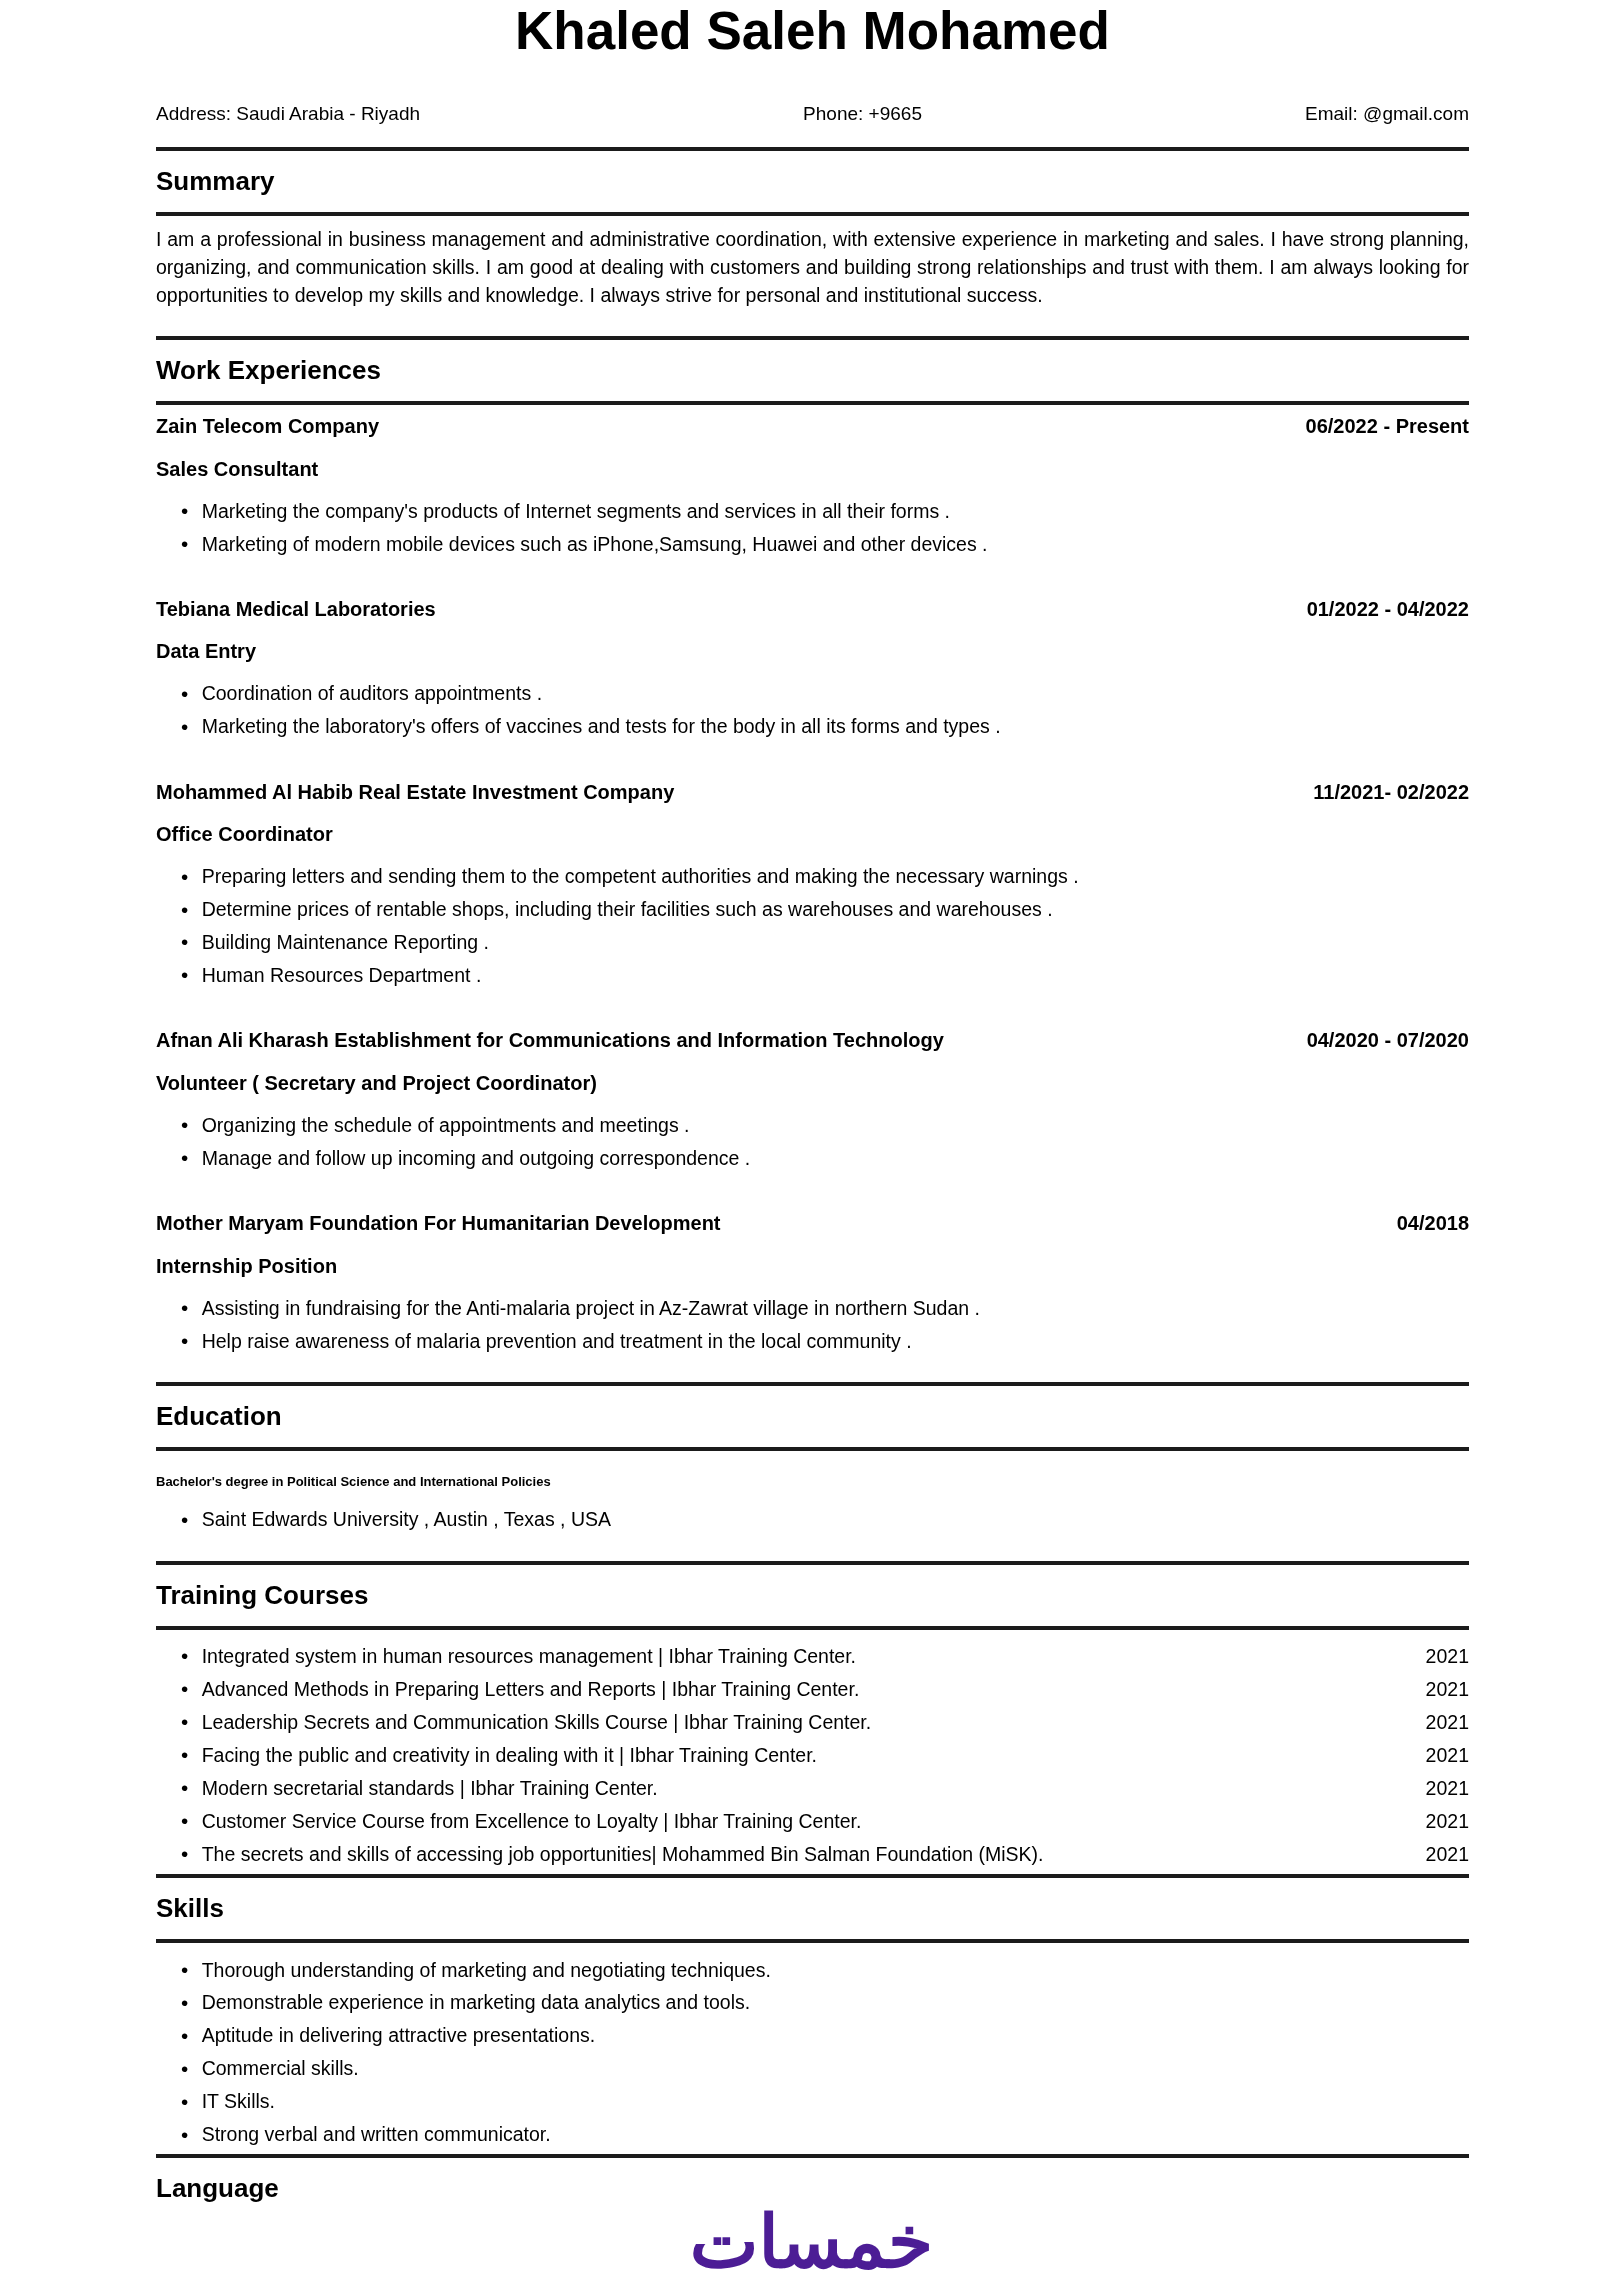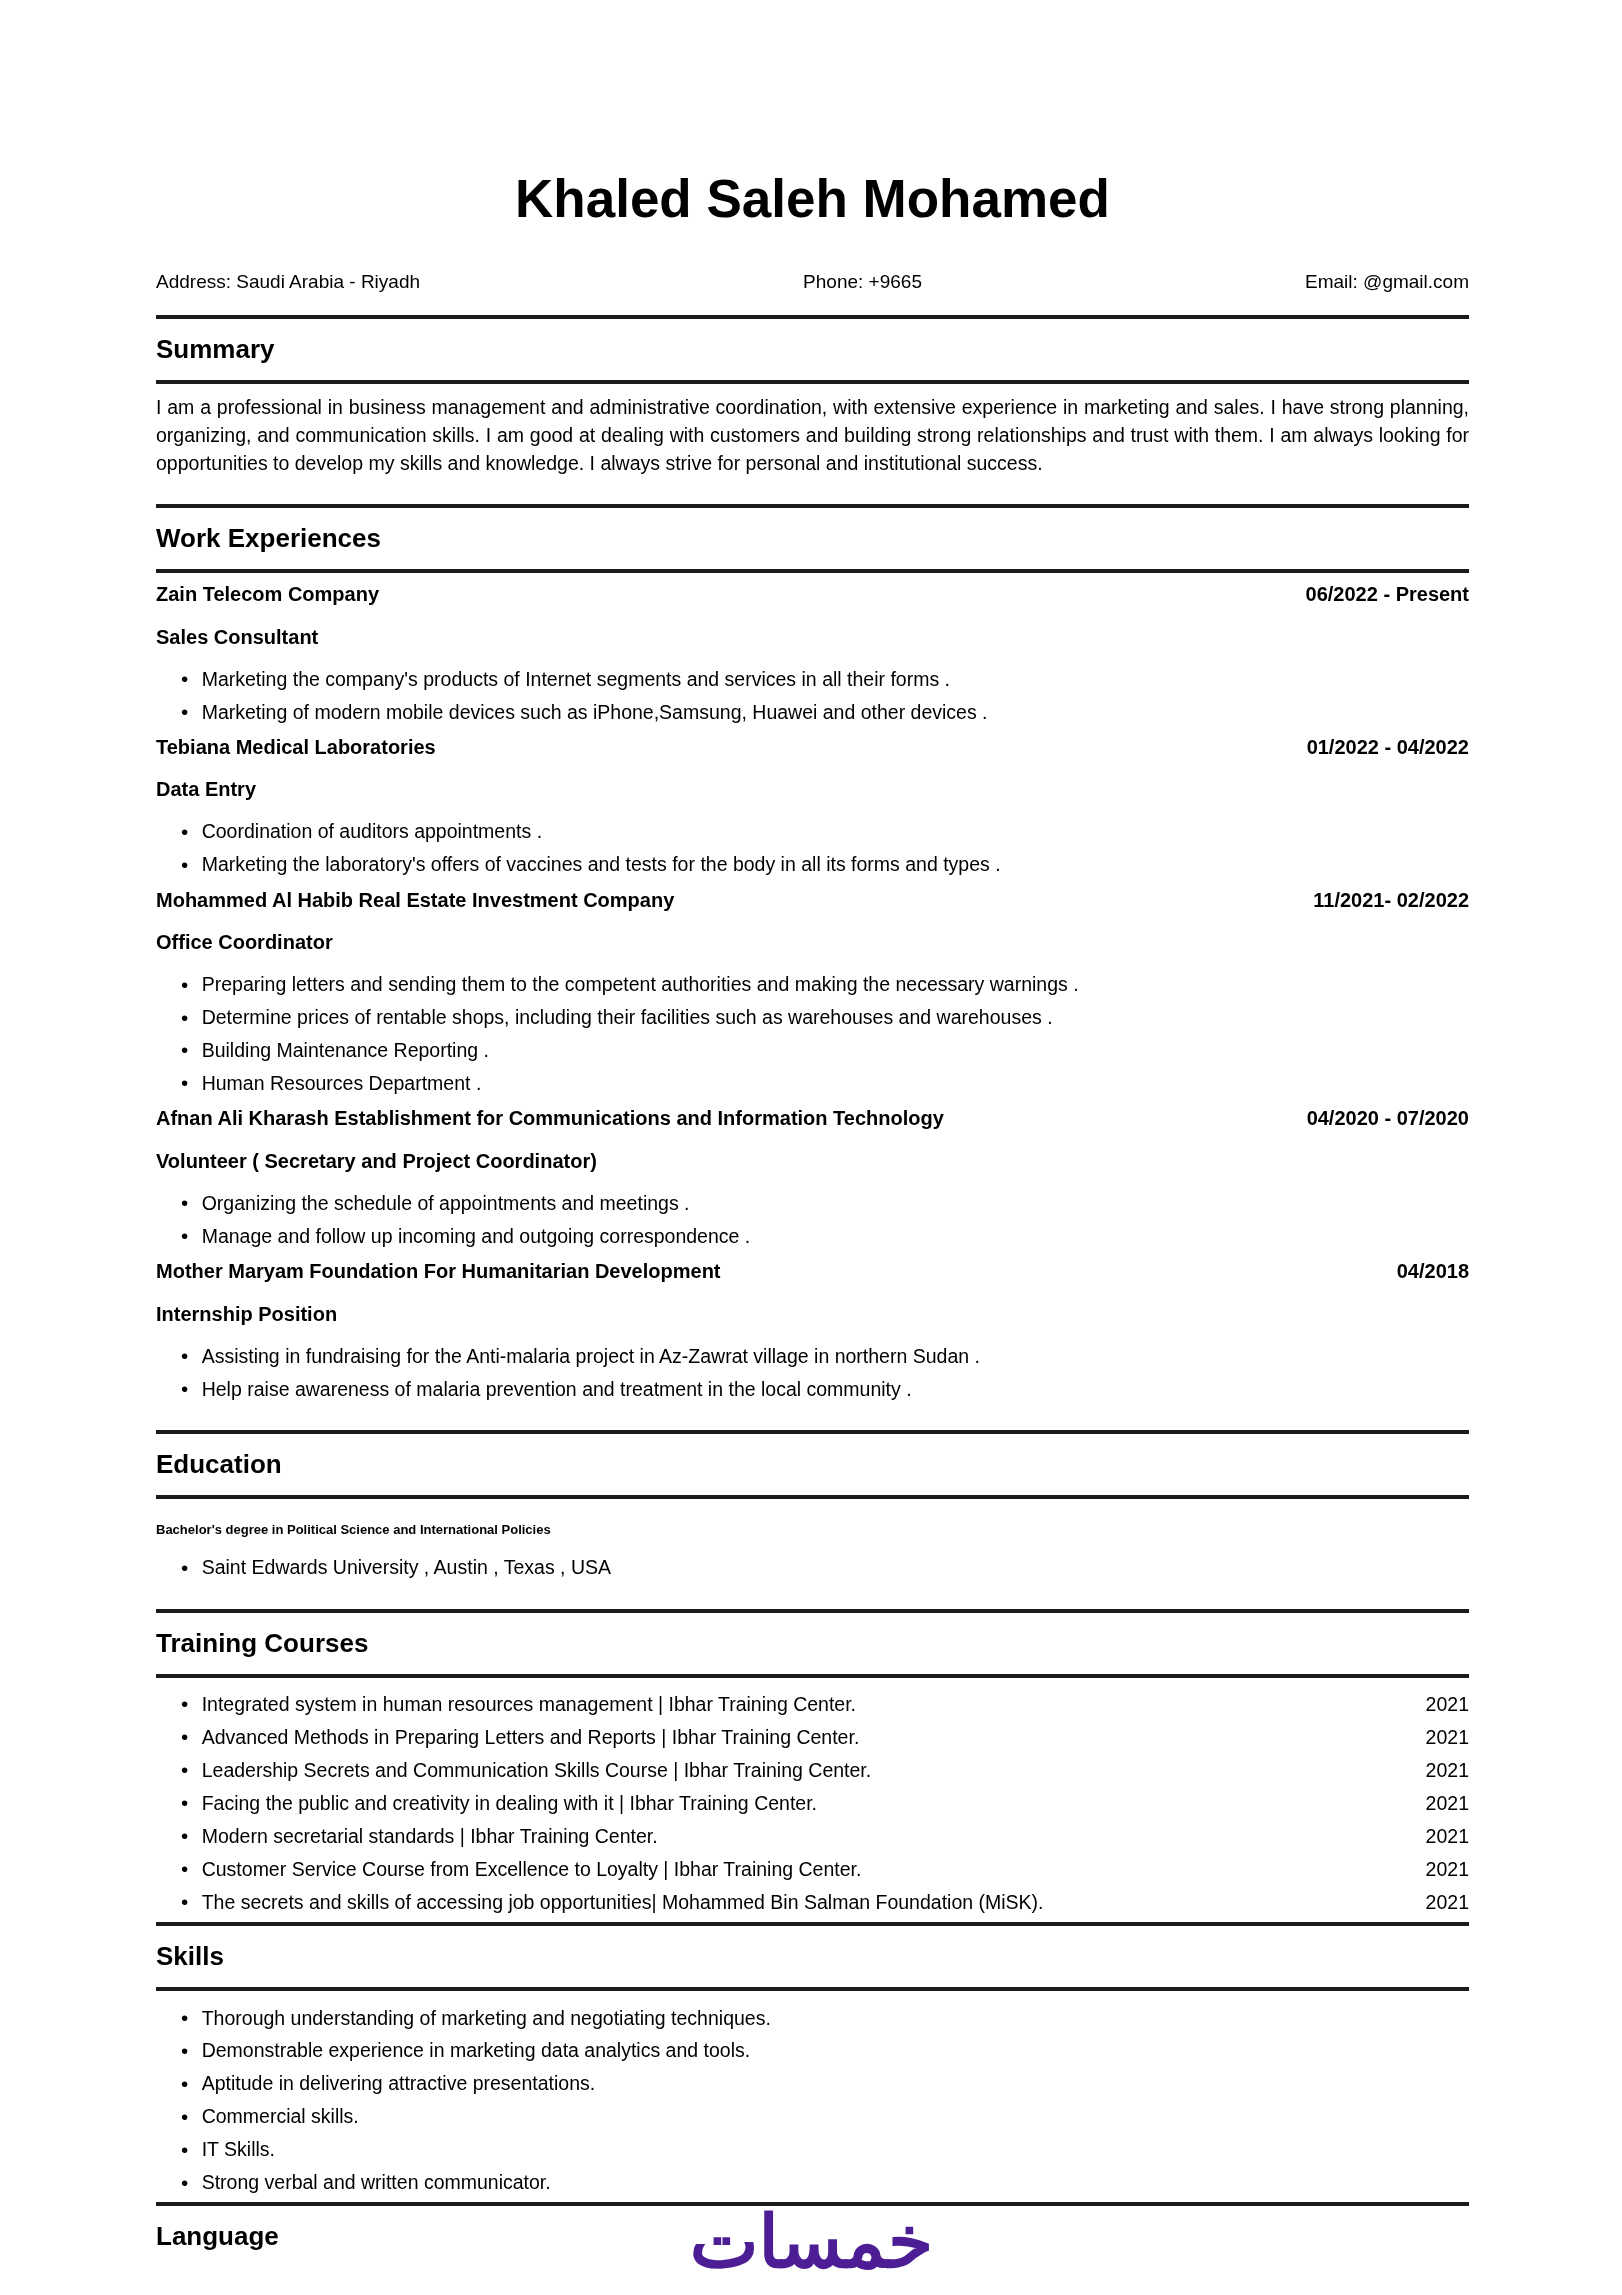--- a/index.html
+++ b/index.html
@@ -16,21 +16,20 @@
     width: 1623px;
     height: 2295px;
     padding: 0 154px 0 156px;
     position: relative;
   }
   .doc-title {
     text-align: center;
     font-size: 53px;
     font-weight: 700;
     margin: 0;
-    padding-top: 168px;
     letter-spacing: 0px;
   }
   .contact-row {
     display: flex;
     justify-content: space-between;
     align-items: baseline;
     margin-top: 42px;
     font-size: 19px;
     font-weight: 400;
   }
@@ -51,21 +50,21 @@
     line-height: 1.42;
     text-align: justify;
     margin: 10.3px 0 26.4px 0;
   }
   .job-header {
     display: flex;
     justify-content: space-between;
     align-items: baseline;
     font-size: 20px;
     font-weight: 700;
-    margin-top: 10px;
+    margin-top: 40px;
   }
   .job-header.first { margin-top: 10.3px; }
   .job-role {
     font-size: 20px;
     font-weight: 700;
     margin-top: 19.5px;
   }
   ul.bullets {
     list-style: none;
     margin: 17px 0 0 0;

